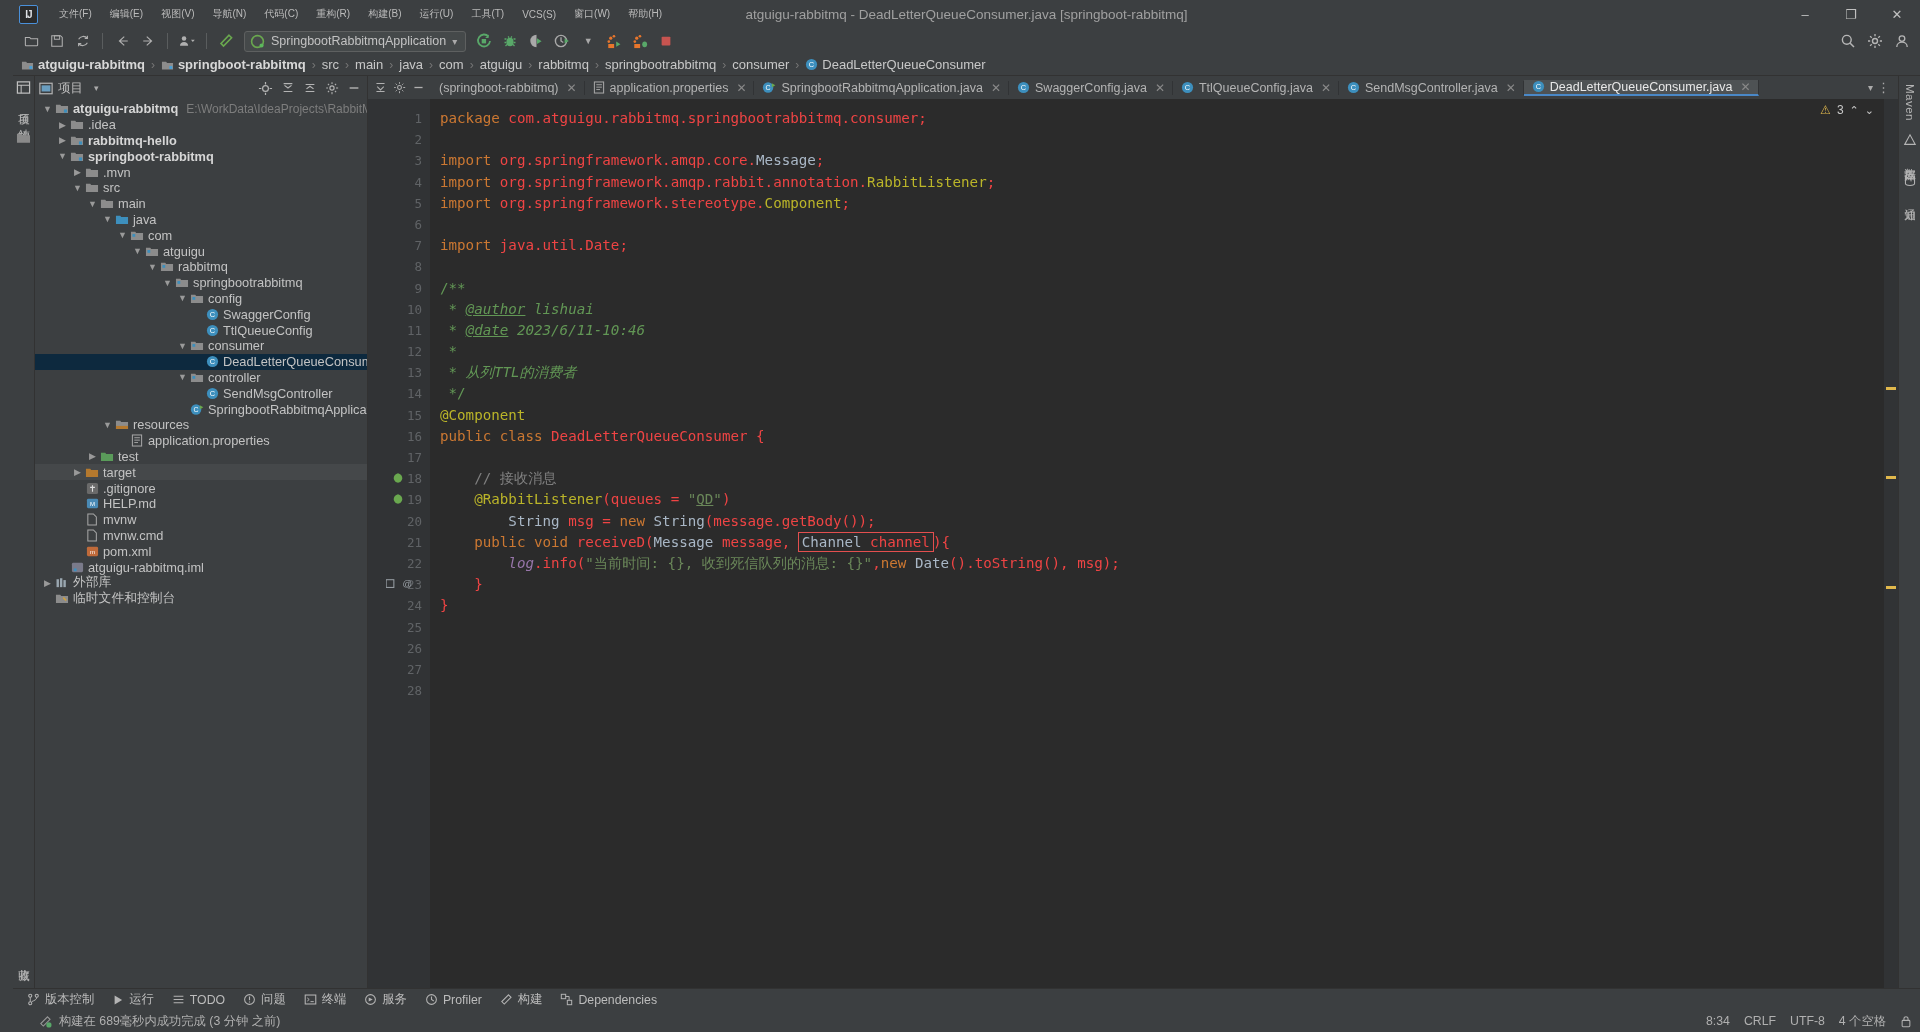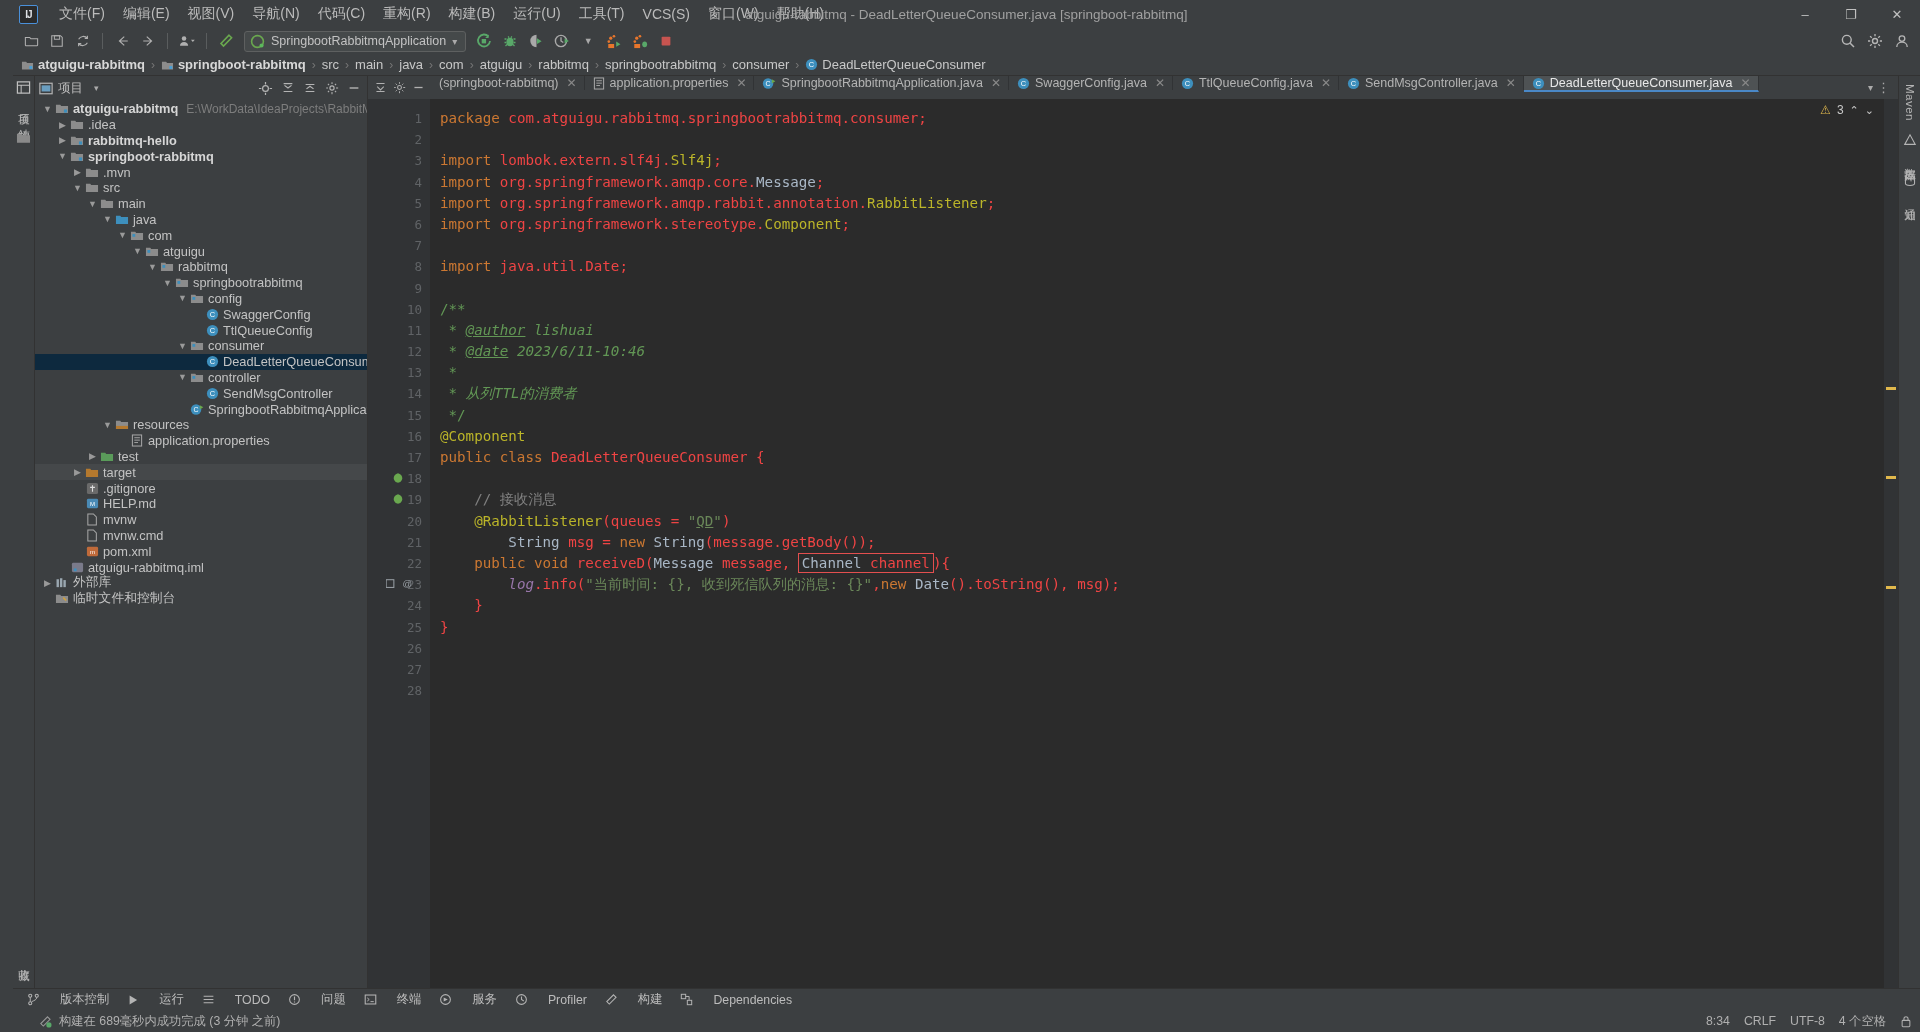--- a/index.html
+++ b/index.html
@@ -16,21 +16,21 @@
   .menubar{
     height:28px; background:#3c3f41; display:flex; align-items:center;
     padding-left:6px; flex:0 0 28px; position:relative;
   }
   .ij-logo{
     width:19px;height:19px;border:1.5px solid #4a90d9;border-radius:2px;
     display:flex;align-items:center;justify-content:center;
     font-size:10px;font-weight:bold;color:#dfe1e5;background:#2b2b2b;
     margin-right:12px;letter-spacing:-1px;
   }
-  .menu-item{ font-size:14px; color:#bbbbbb; padding:3px 9px; white-space:nowrap; cursor:default; }
+  .menu-item{ font-size:10px; color:#bbbbbb; padding:3px 9px; white-space:nowrap; cursor:default; }
   .win-title{
     position:absolute; left:0; right:0; text-align:center;
     font-size:13.5px; color:#a0a0a0; pointer-events:none;
   }
   .win-buttons{ position:absolute; right:0; top:0; height:28px; display:flex; align-items:center; }
   .win-btn{ width:46px;height:28px; display:flex;align-items:center;justify-content:center;
             font-size:13px;color:#c0c0c0; }
 
   
   .toolbar{
@@ -154,21 +154,21 @@
   .rrail{
     width:22px; background:#3c3f41; border-left:1px solid #323232;
     display:flex; flex-direction:column; align-items:center; padding:4px 0; flex:0 0 22px; gap:8px;
   }
 
   
   .bottombar{
     height:22px; background:#3c3f41; border-top:1px solid #323232;
     display:flex; align-items:center; padding:0 6px; gap:2px; flex:0 0 22px; font-size:12.3px;
   }
-  .bb{ display:flex;align-items:center;gap:20px;padding:2px 8px;color:#bcbcbc;cursor:default; }
+  .bb{ display:flex;align-items:center;gap:5px;padding:2px 8px;color:#bcbcbc;cursor:default; }
   .statusbar{
     height:22px; background:#3c3f41; display:flex; align-items:center;
     padding:0 6px; flex:0 0 22px; font-size:12.3px; color:#b0b0b0; position:relative;margin-left:20px;
   }
   .sb-right{ position:absolute; right:8px; display:flex; align-items:center; gap:14px; }
   .sb-item{ cursor:default; }
 
   svg{ display:block; }
 </style>
 </head>
@@ -775,21 +775,21 @@
                 <circle cx="8" cy="8" r="2.4" fill="none" stroke="#b0b0b0" stroke-width="1.3"></circle>
                 <path d="M8 1.4v2M8 12.6V15M1.4 8h2M12.6 8H15M3.3 3.3l1.4 1.4M11.3 11.3l1.4 1.4M12.7 3.3l-1.4 1.4M4.7 11.3l-1.4 1.4" stroke="#b0b0b0" stroke-width="1.2"></path>
               </svg>
           </div>
           <div class="ta-ico">
             <svg width="13" height="13" viewBox="0 0 16 16">
                 <path d="M3 8h10" stroke="#b0b0b0" stroke-width="1.6"></path>
               </svg>
           </div>
         </div>
-        <div id="tabs" style="display:flex;align-items:flex-start;overflow:hidden">
+        <div id="tabs" style="display:flex;align-items:center;overflow:hidden">
             <div class="tab">
               <span>(springboot-rabbitmq)</span>
               <span class="x">✕</span>
             </div>
             <div class="tab">
               <span style="display: flex;">
                 <svg width="12" height="13" viewBox="0 0 13 14">
                   <rect x="1.5" y="1" width="10" height="12" fill="none" stroke="#a8a8a8" stroke-width="1.1"></rect>
                   <path d="M3.6 4h6M3.6 6.6h6M3.6 9.2h4" stroke="#a8a8a8" stroke-width="1"></path>
                 </svg>
@@ -895,21 +895,20 @@
               </span><span>23</span><span class="fold">▽</span></div>
             <div class="gline"><span>24</span></div>
             <div class="gline"><span>25</span></div>
             <div class="gline"><span>26</span><span class="fold">▽</span></div>
             <div class="gline"><span>27</span></div>
             <div class="gline"><span>28</span></div>
           </div>
         <div class="code" id="code">
             <div class="cl"><span class="kw">package</span> <span class="pln">com.atguigu.rabbitmq.springbootrabbitmq.consumer;</span></div>
             <div class="cl">&nbsp;</div>
-            <div class="cl"><span class="kw">import</span> <span class="pln">lombok.extern.slf4j.</span><span class="ann">Slf4j</span><span class="pln">;</span></div>
             <div class="cl"><span class="kw">import</span> <span class="pln">org.springframework.amqp.core.</span><span class="typ">Message</span><span class="pln">;</span></div>
             <div class="cl"><span class="kw">import</span> <span class="pln">org.springframework.amqp.rabbit.annotation.</span><span class="ann">RabbitListener</span><span class="pln">;</span></div>
             <div class="cl"><span class="kw">import</span> <span class="pln">org.springframework.stereotype.</span><span class="ann">Component</span><span class="pln">;</span></div>
             <div class="cl">&nbsp;</div>
             <div class="cl"><span class="kw">import</span> <span class="pln">java.util.Date;</span></div>
             <div class="cl">&nbsp;</div>
             <div class="cl"><span class="doc">/**</span></div>
             <div class="cl"><span class="doc"> * </span><span class="doctag">@author</span><span class="docval"> lishuai</span></div>
             <div class="cl"><span class="doc"> * </span><span class="doctag">@date</span><span class="docval"> 2023/6/11-10:46</span></div>
             <div class="cl"><span class="doc"> *</span></div>

